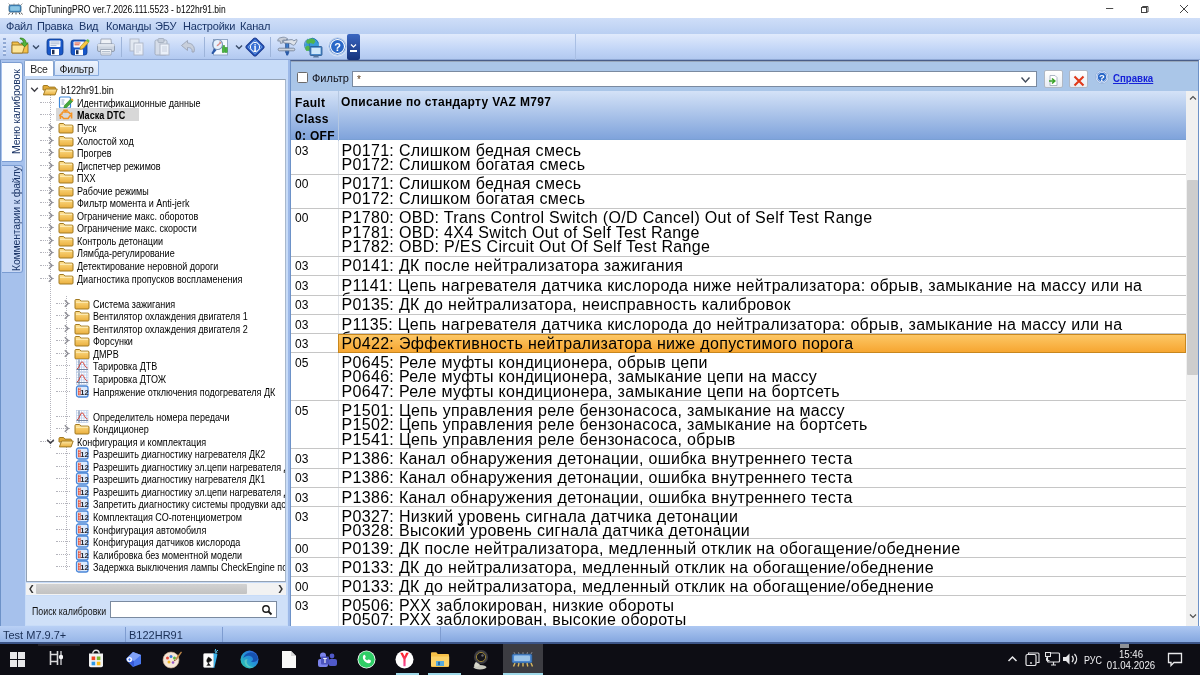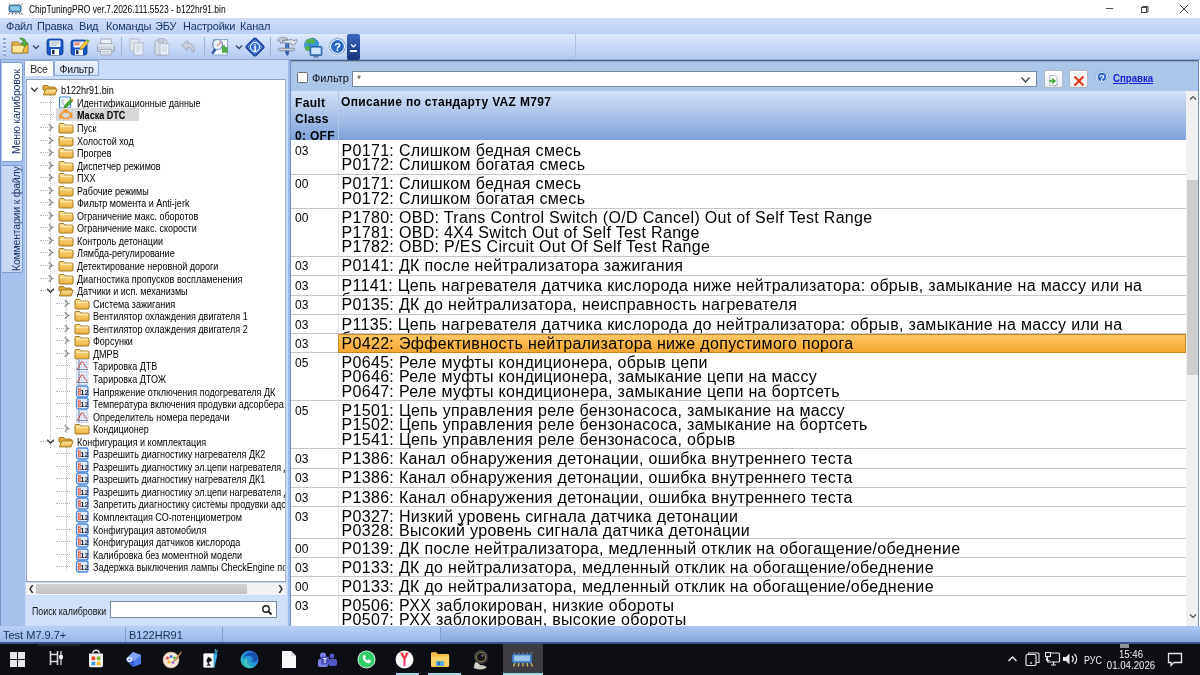--- a/index.html
+++ b/index.html
@@ -383,29 +383,20 @@
         </div>
       <div class="trow" style="top:191.55px">
           <i class="tdash" style="left:13px"></i>
           <svg class="texp" style="left:19px" width="9" height="9" viewBox="0 0 9 9">
             <path d="M2.8 1.2 L6.2 4.5 L2.8 7.8" stroke="#8e8e96" stroke-width="1.4" fill="none"></path>
           </svg>
           <span class="titem" style="left:29px"><svg class="tico" width="16" height="13">
               <use href="#fc"></use>
             </svg><span class="tlbl">Диагностика пропусков воспламенения</span></span>
         </div>
-      <div class="trow" style="top:204.10px">
-          <i class="tdash" style="left:13px"></i>
-          <svg class="texp" style="left:19px" width="9" height="9" viewBox="0 0 9 9">
-            <path d="M1.2 2.8 L4.5 6.2 L7.8 2.8" stroke="#3f3f46" stroke-width="1.4" fill="none"></path>
-          </svg>
-          <span class="titem" style="left:29px"><svg class="tico" width="16" height="13">
-              <use href="#fo"></use>
-            </svg><span class="tlbl">Датчики и исп. механизмы</span></span>
-        </div>
       <div class="trow" style="top:216.65px">
           <i class="tdash" style="left:29px"></i>
           <svg class="texp" style="left:35px" width="9" height="9" viewBox="0 0 9 9">
             <path d="M2.8 1.2 L6.2 4.5 L2.8 7.8" stroke="#8e8e96" stroke-width="1.4" fill="none"></path>
           </svg>
           <span class="titem" style="left:45px"><svg class="tico" width="16" height="13">
               <use href="#fc"></use>
             </svg><span class="tlbl">Система зажигания</span></span>
         </div>
       <div class="trow" style="top:229.20px">
@@ -454,26 +445,20 @@
           <i class="tdash" style="left:29px"></i>
           <span class="titem" style="left:45px"><svg class="tico" width="16" height="13">
               <use href="#ch"></use>
             </svg><span class="tlbl">Тарировка ДТОЖ</span></span>
         </div>
       <div class="trow" style="top:304.50px">
           <i class="tdash" style="left:29px"></i>
           <span class="titem" style="left:45px"><svg class="tico" width="16" height="13">
               <use href="#t12"></use>
             </svg><span class="tlbl">Напряжение отключения подогревателя ДК</span></span>
-        </div>
-      <div class="trow" style="top:317.05px">
-          <i class="tdash" style="left:29px"></i>
-          <span class="titem" style="left:45px"><svg class="tico" width="16" height="13">
-              <use href="#t12"></use>
-            </svg><span class="tlbl">Температура включения продувки адсорбера</span></span>
         </div>
       <div class="trow" style="top:329.60px">
           <i class="tdash" style="left:29px"></i>
           <span class="titem" style="left:45px"><svg class="tico" width="16" height="13">
               <use href="#ch"></use>
             </svg><span class="tlbl">Определитель номера передачи</span></span>
         </div>
       <div class="trow" style="top:342.15px">
           <i class="tdash" style="left:29px"></i>
           <svg class="texp" style="left:35px" width="9" height="9" viewBox="0 0 9 9">
@@ -619,21 +604,21 @@
         <div class="grow" style="height:19.5px">
             <span class="gc1">03</span>
             <div class="gc2">P0141: ДК после нейтрализатора зажигания</div>
           </div>
         <div class="grow" style="height:19.5px">
             <span class="gc1">03</span>
             <div class="gc2">P1141: Цепь нагревателя датчика кислорода ниже нейтрализатора: обрыв, замыкание на массу или на бортсеть</div>
           </div>
         <div class="grow" style="height:19.5px">
             <span class="gc1">03</span>
-            <div class="gc2">P0135: ДК до нейтрализатора, неисправность нагревателя</div>
+            <div class="gc2">P0135: ДК до нейтрализатора, неисправность калибровок</div>
           </div>
         <div class="grow" style="height:19px">
             <span class="gc1">03</span>
             <div class="gc2">P1135: Цепь нагревателя датчика кислорода до нейтрализатора: обрыв, замыкание на массу или на бортсеть</div>
           </div>
         <div class="grow orange" style="height:19px">
             <span class="gc1">03</span>
             <div class="gc2">P0422: Эффективность нейтрализатора ниже допустимого порога</div>
           </div>
         <div class="grow" style="height:48px">

